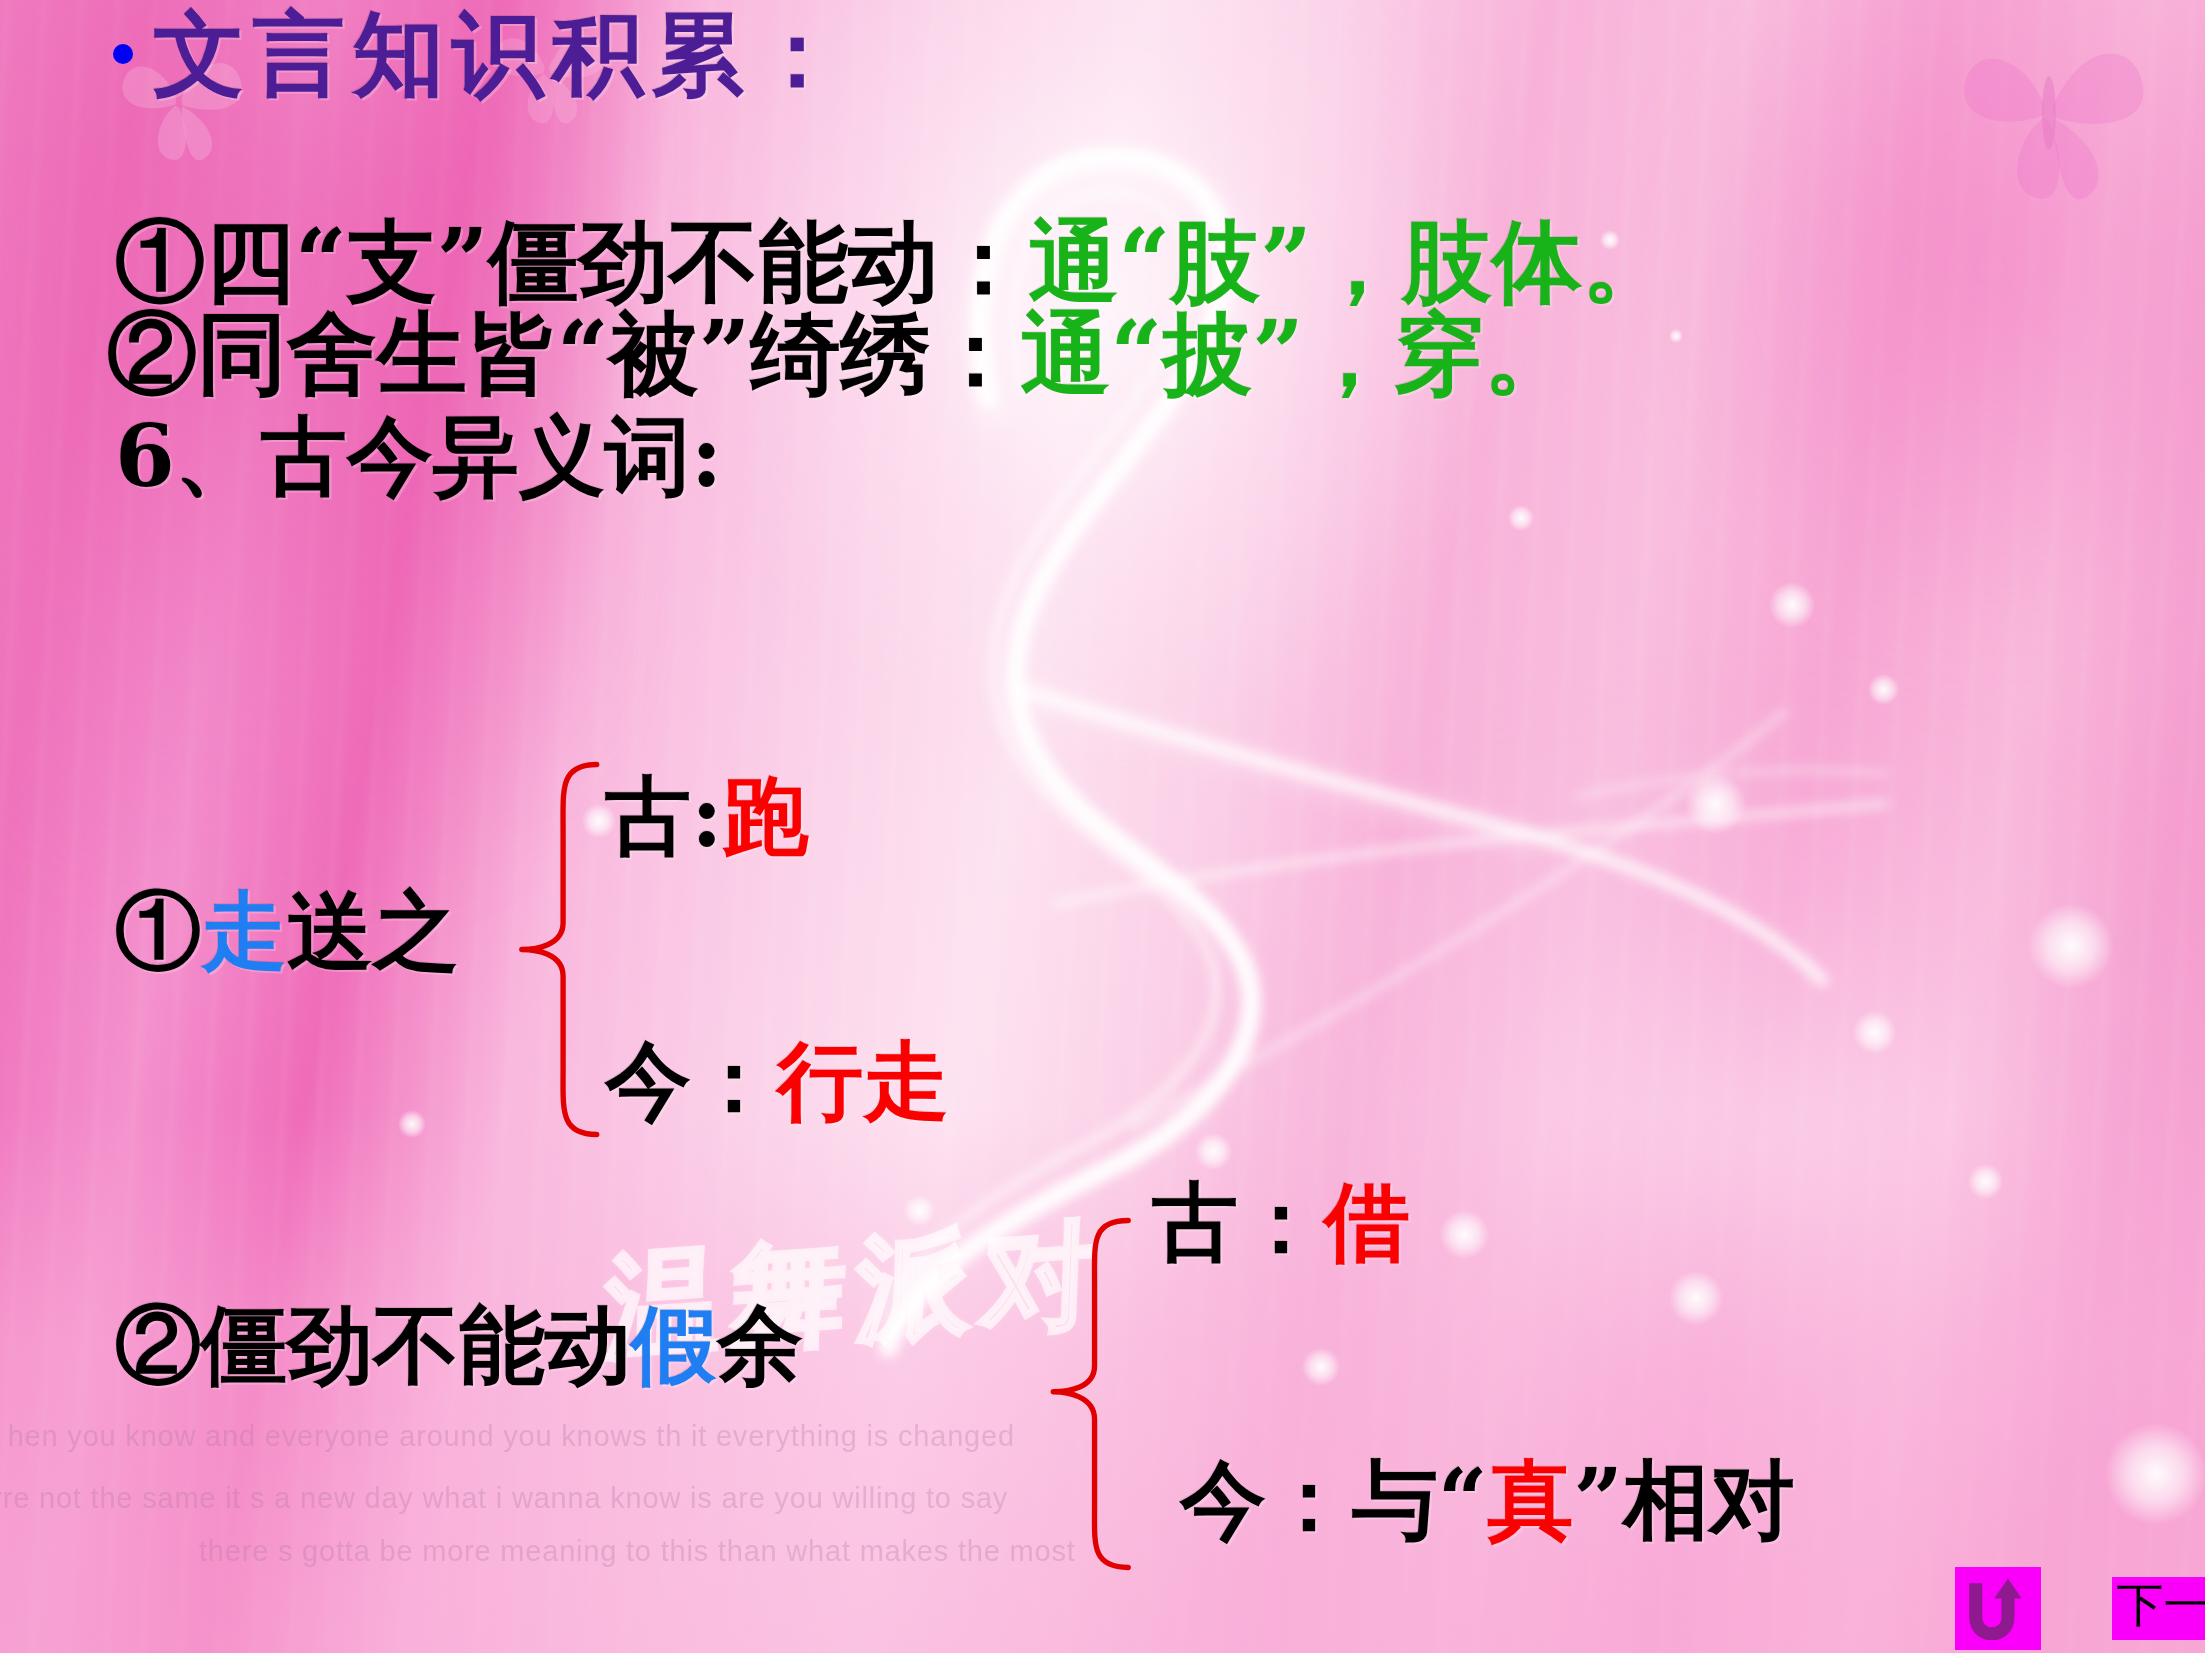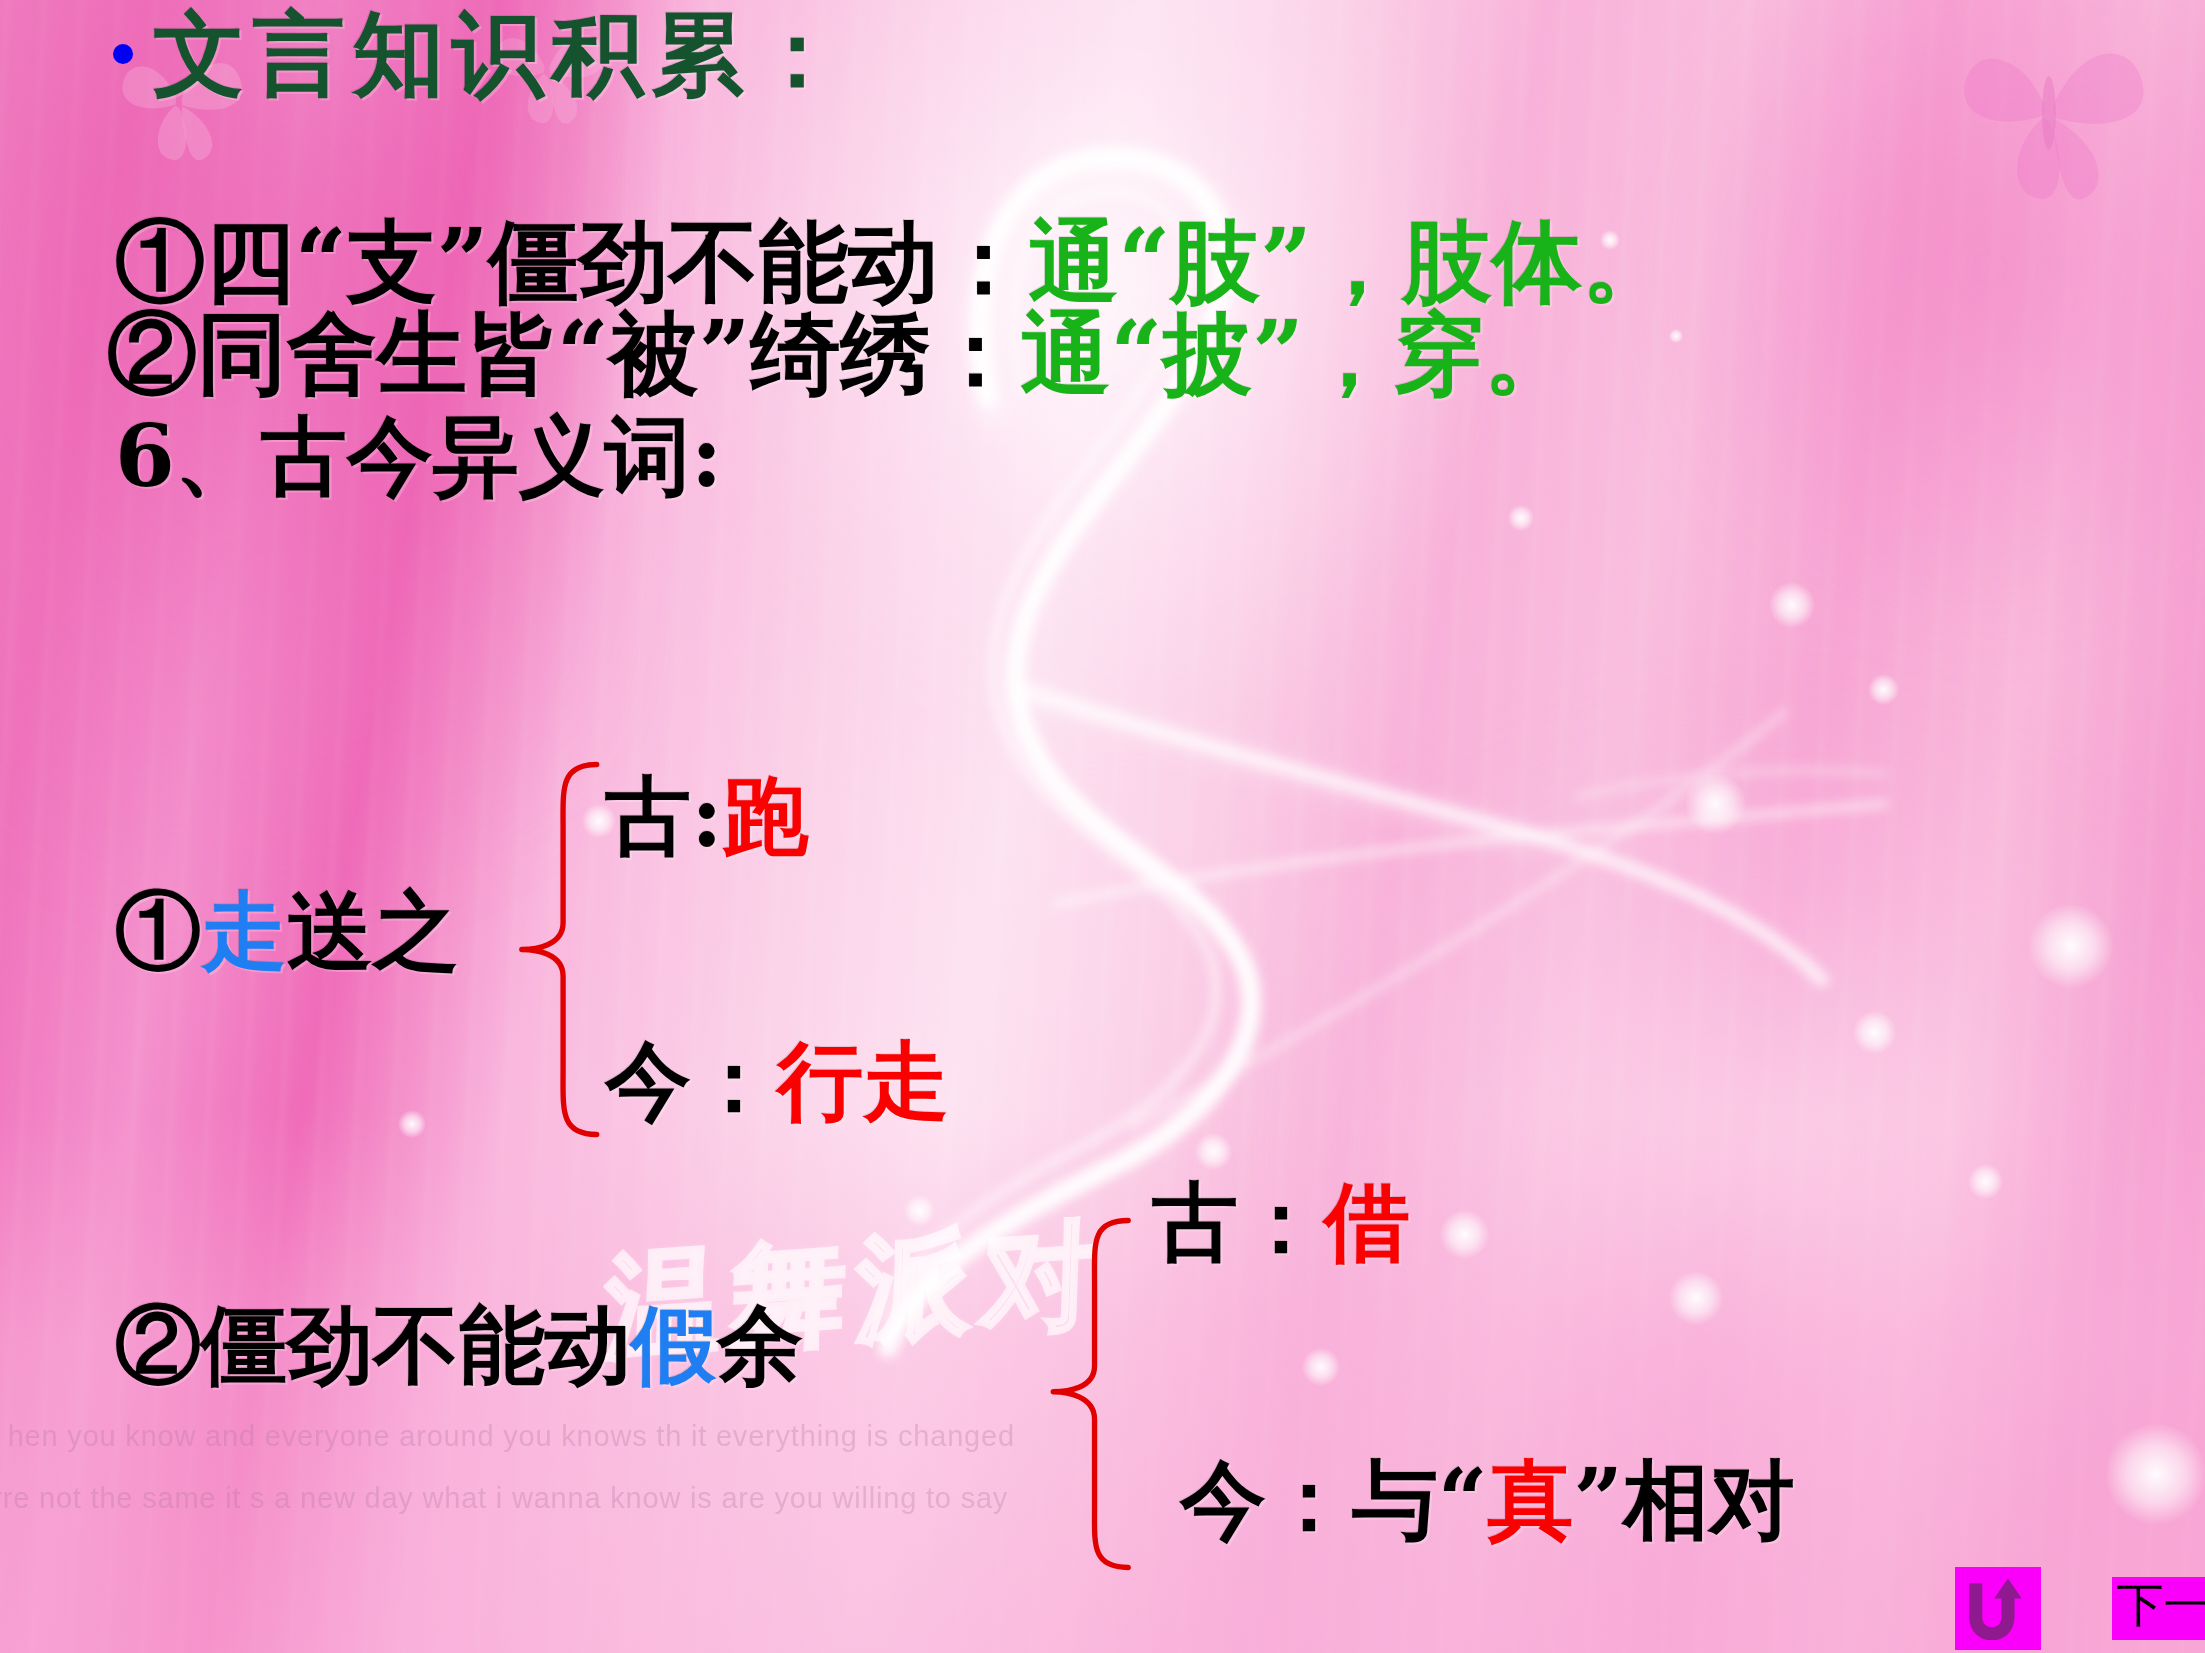--- a/index.html
+++ b/index.html
@@ -122,21 +122,21 @@
     font-weight: bold;
     line-height: 1;
     white-space: nowrap;
     text-shadow:
        2.3px 2.3px 0 rgba(255,255,255,0.22),
       -0.8px -0.8px 0 rgba(0,0,0,0.10);
   }
   .line { position: absolute; }
 
   .c-black { color: #000000; }
-  .c-blue  { color: #14532d; }
+  .c-blue  { color: #4c1d95; }
   .c-green { color: #18b318; }
   .c-red   { color: #fb0000; }
   .c-brightblue { color: #1f7ef2; }
 
   .title {
     font-size: 92px;
     letter-spacing: 7.7px;
   }
   .bullet-dot {
     display: inline-block;
@@ -260,20 +260,21 @@
   <div class="sparkle" style="left:904px; top:1195px; width:31px;  height:31px;"></div>
   <div class="sparkle" style="left:582px;  top:804px; width:34px;  height:34px;"></div>
   <div class="sparkle" style="left:398px;  top:1110px; width:27.6px;  height:27.6px;"></div>
   <div class="sparkle" style="left:2106px; top:1424px; width:100px; height:100px;"></div>
   <div class="sparkle" style="left:1440px; top:1210px; width:49px;  height:49px;"></div>
   <div class="sparkle" style="left:1302px; top:1348px; width:38px;  height:38px;"></div>
 
   <div class="wm-cn">温舞派对</div>
   <div class="wm-en" style="left:7.7px;  top:1420px;">hen you know and everyone around you knows th it everything is  changed</div>
   <div class="wm-en" style="left:-7.7px; top:1482px;">rre not the same it s a new day what i wanna know is are you willing to say</div>
+  <div class="wm-en" style="left:199px; top:1535px;">there s gotta be more meaning to this than what makes  the most</div>
 
   <div class="line cjk title c-blue" style="left:113px; top:7.7px;">
     <span class="bullet-dot"></span><span>文言知识积累：</span>
   </div>
 
 
   <div class="line cjk body-l" style="left:115px; top:216px;">
     <span class="c-black">①</span><span class="c-black">四“支”僵劲不能动：</span><span class="c-green">通“肢”，肢体。</span>
   </div>
 

